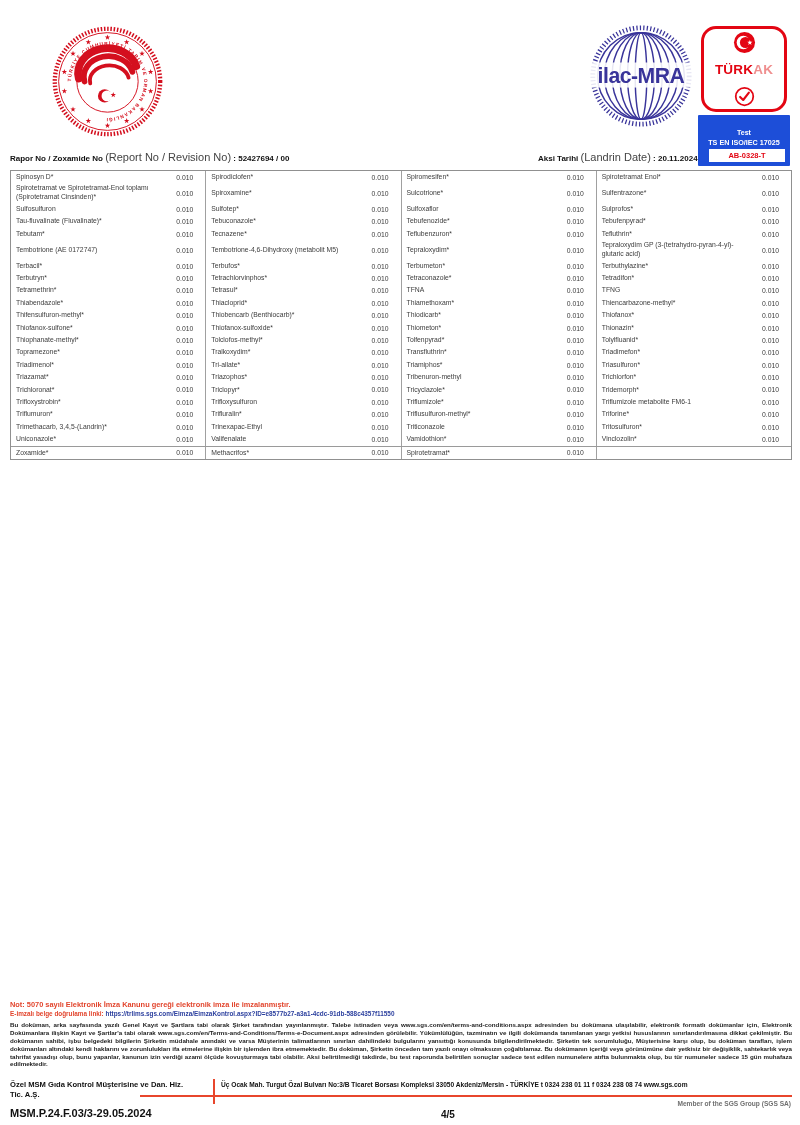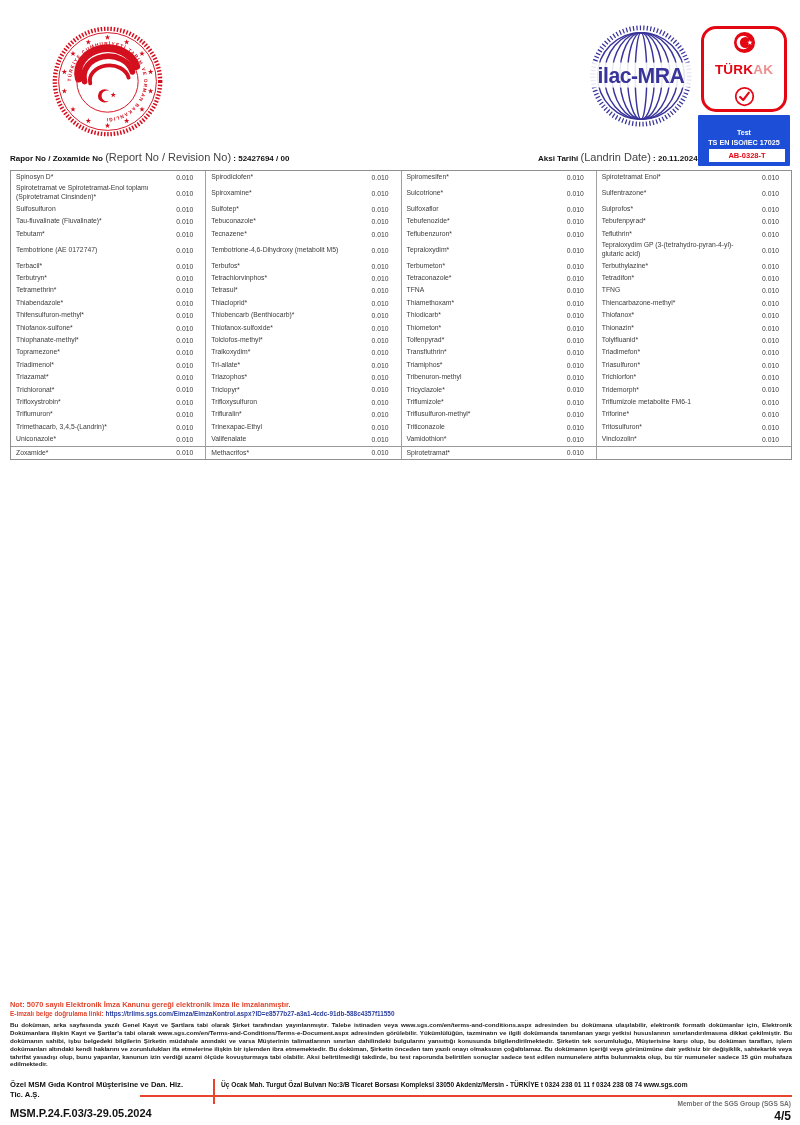--- a/index.html
+++ b/index.html
@@ -69,21 +69,21 @@
     font-size:6.2px; font-weight:700; line-height:1.27; text-align:justify; color:#1c1c1c;
   }
 
   
   #company { left:10px; top:1080px; width:198px; font-size:7.6px; font-weight:700; color:#111; line-height:1.3; }
   #vline { left:213px; top:1079px; width:1.5px; height:25px; background:#e8462c; }
   #address { left:221px; top:1081px; width:568px; font-size:6.6px; font-weight:700; color:#111; }
   #hline { left:140px; top:1095px; width:652px; height:1.5px; background:#e8462c; }
   #member { left:441px; top:1100px; width:350px; text-align:right; font-size:6.6px; font-weight:600; color:#707070; }
   #doc-code { left:10px; top:1107px; font-size:11px; font-weight:700; color:#111; }
-  #page-num { left:441px; top:1109px; width:350px; text-align:right; font-size:12px; font-weight:700; color:#111; }
+  #page-num { left:441px; top:1109px; width:350px; text-align:left; font-size:10px; font-weight:700; color:#111; }
 </style>
 </head>
 <body>
 
 <svg id="ministry-logo" class="abs" viewBox="0 0 120 120">
   <defs>
     <path id="star5" d="M0,-3 L0.7,-0.95 2.85,-0.95 1.1,0.35 1.75,2.45 0,1.15 -1.75,2.45 -1.1,0.35 -2.85,-0.95 -0.7,-0.95 Z"></path>
     <path id="ringpath" d="M60,60 m-38,0 a38,38 0 1 1 76,0 a38,38 0 1 1 -76,0"></path>
   </defs>
   <g fill="none" stroke="#d40f1e">

